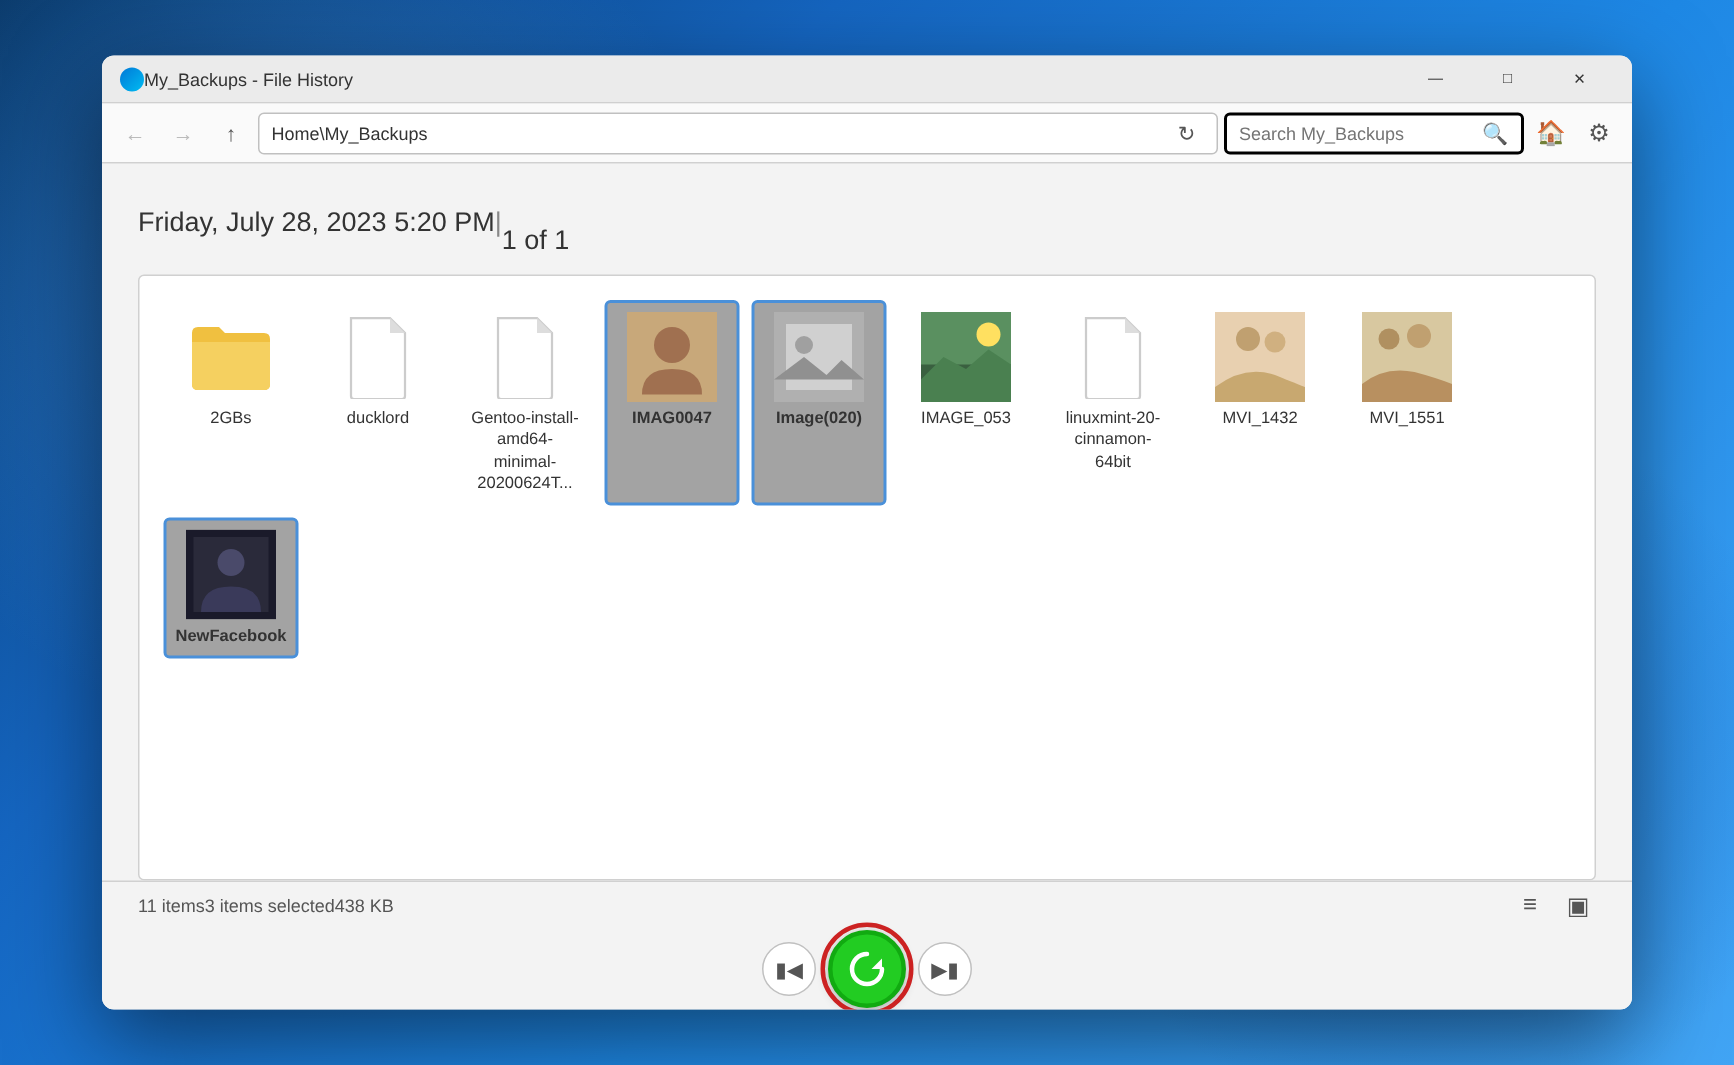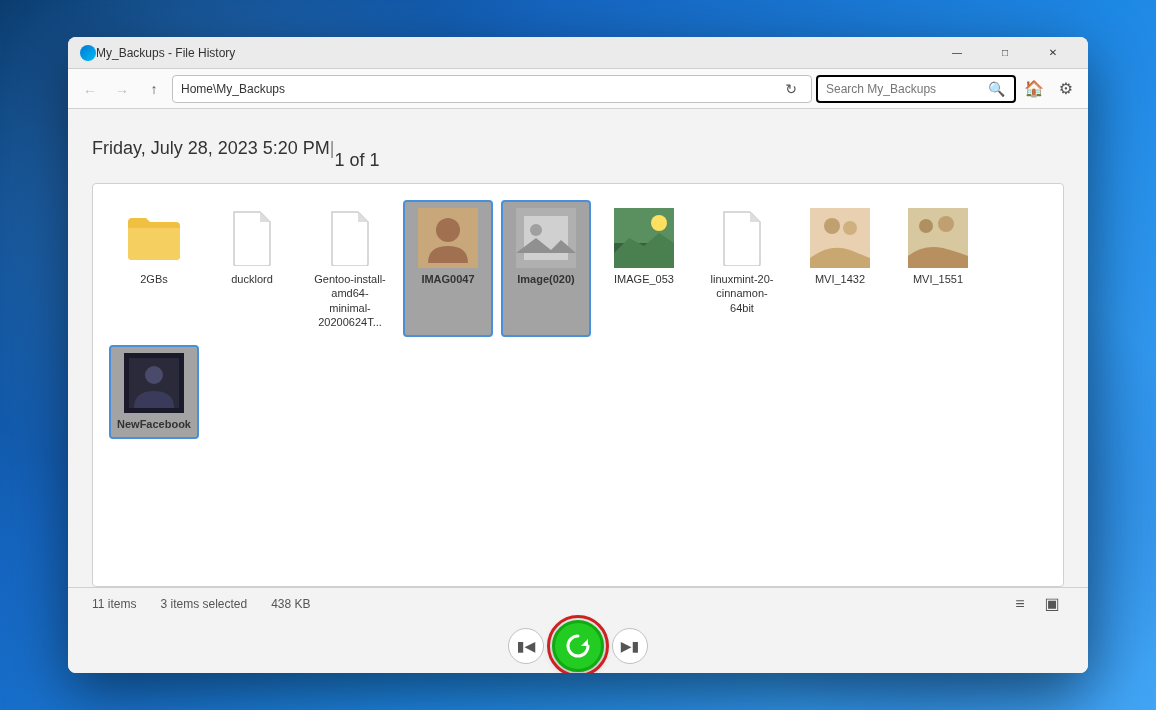--- a/index.html
+++ b/index.html
@@ -299,21 +299,20 @@
       border-top: 1px solid #d0d0d0;
       display: flex;
       align-items: center;
       padding: 0 24px;
       flex-shrink: 0;
       justify-content: space-between;
     }
 
     .status-left {
       display: flex;
-      gap: 24px;
       font-size: 12px;
       color: #555;
     }
 
     .status-right {
       display: flex;
       gap: 8px;
     }
 
     .view-btn {

